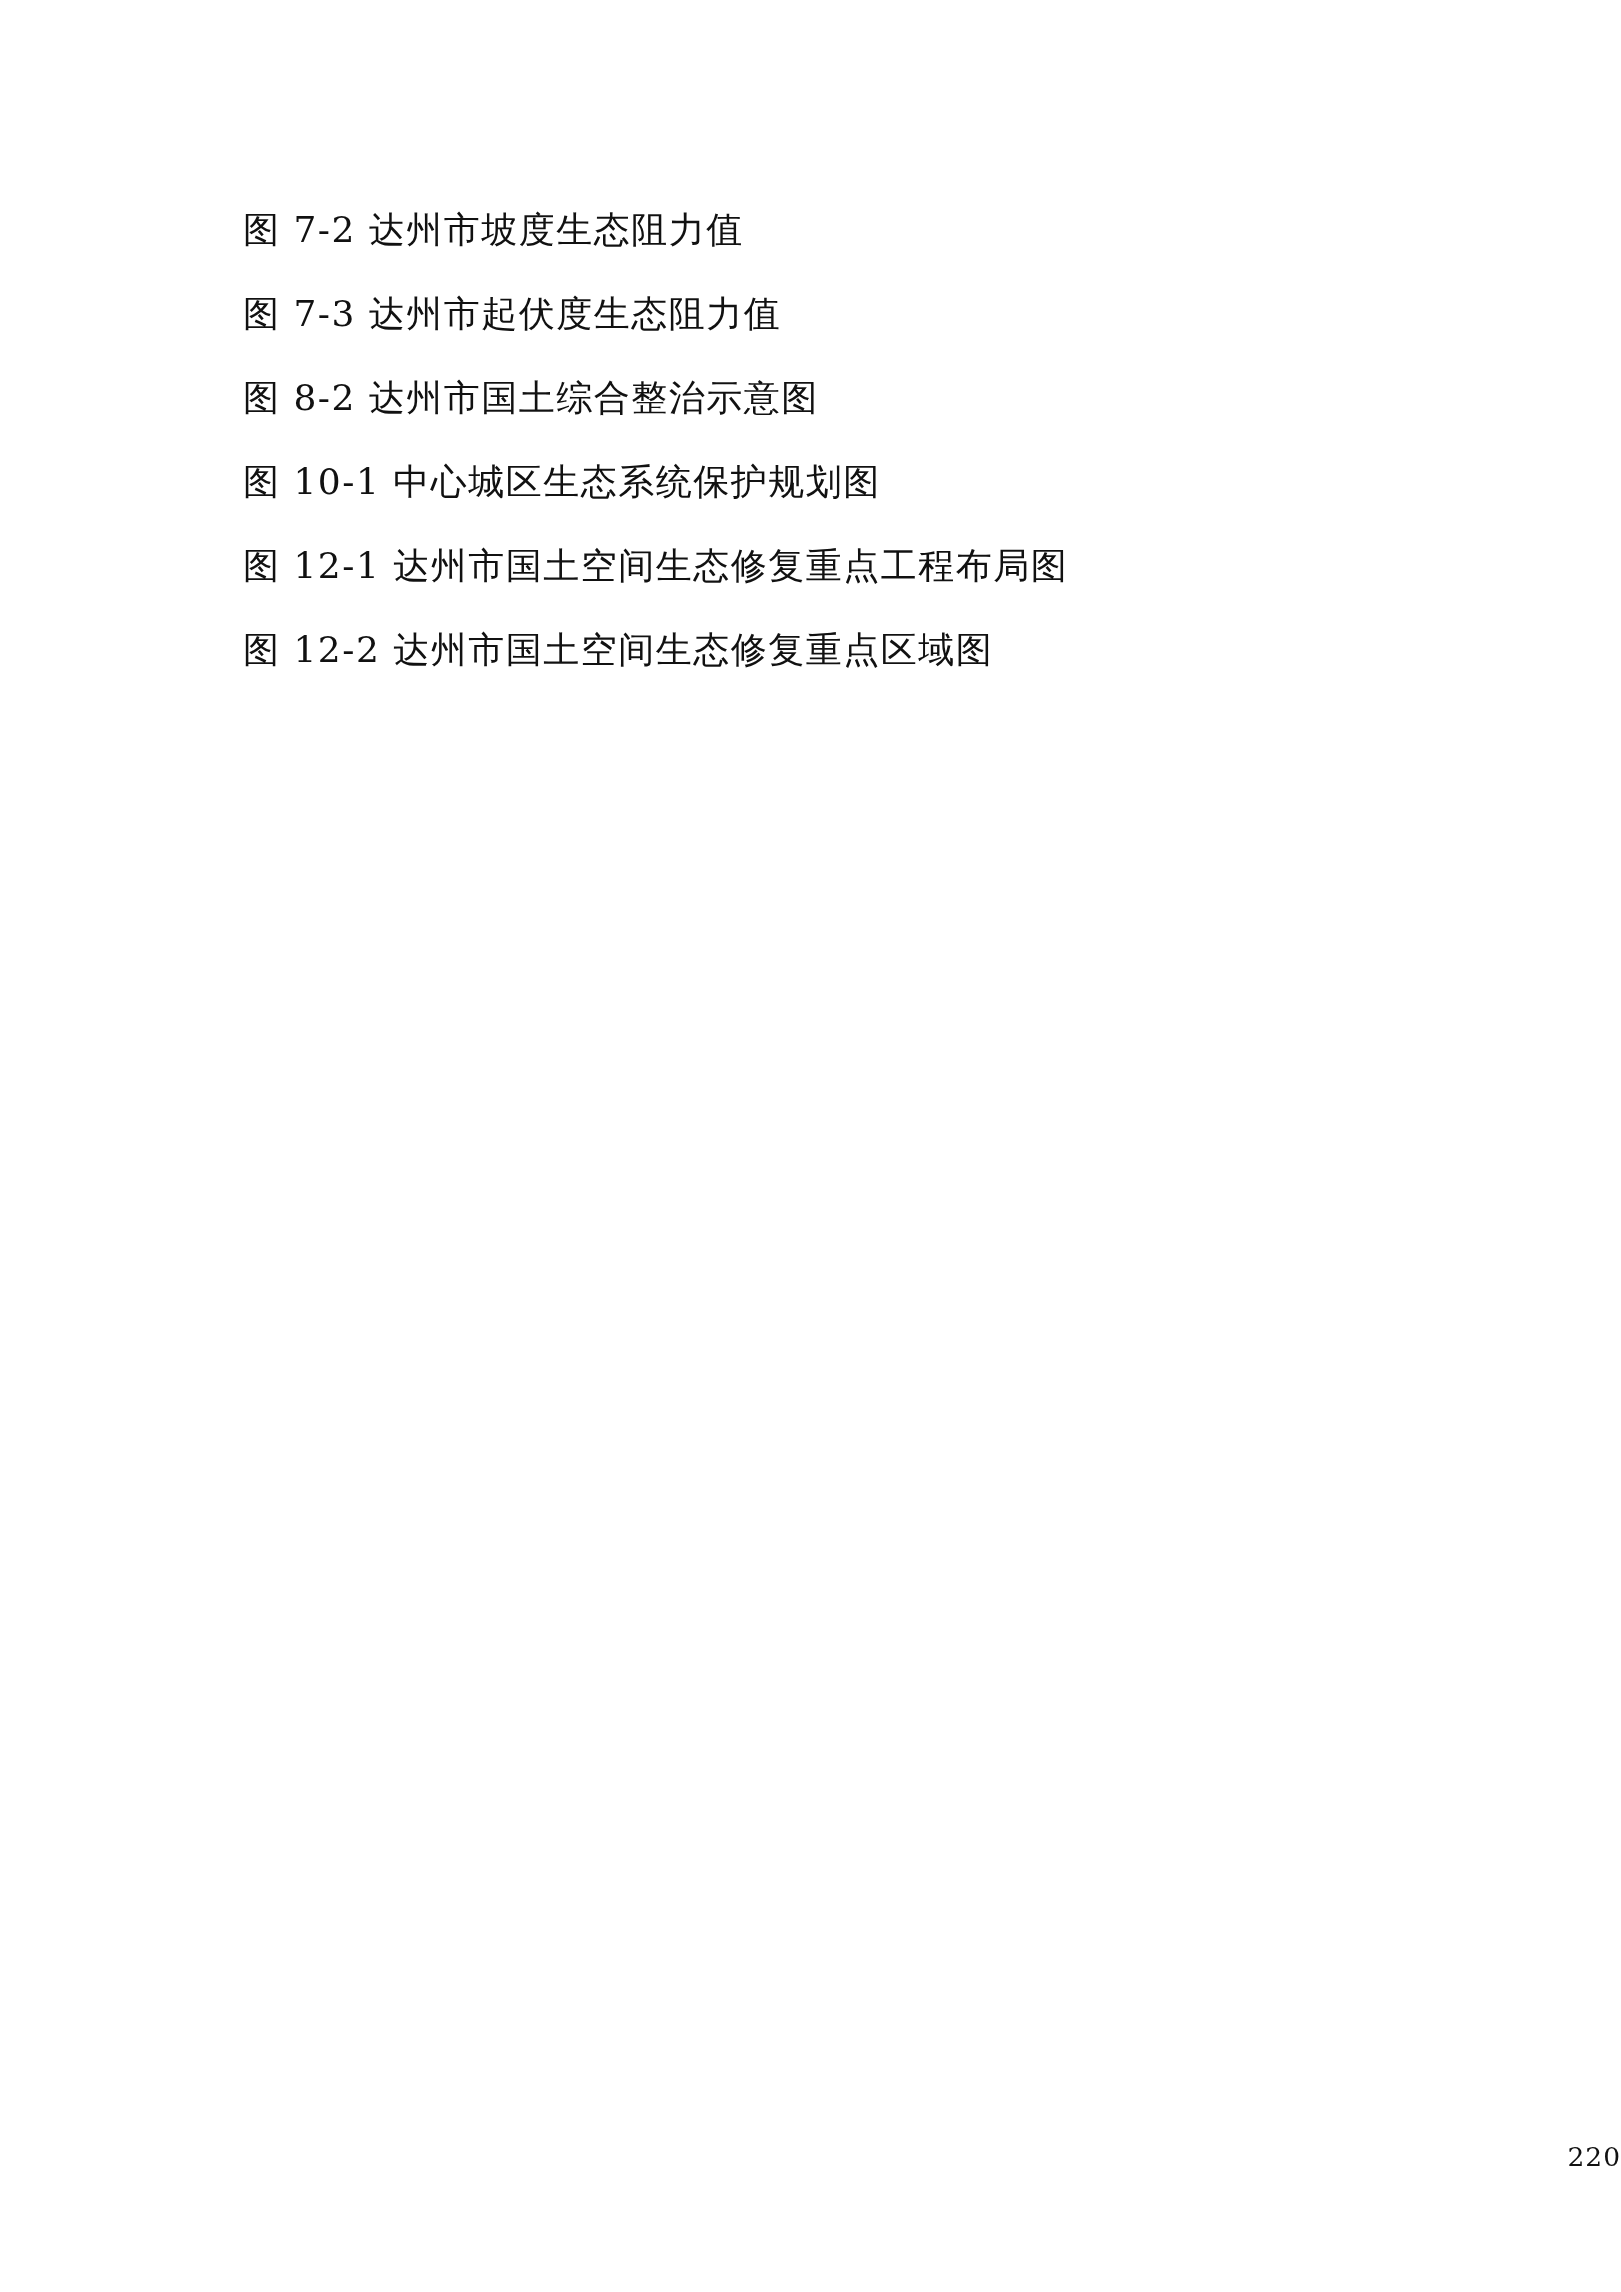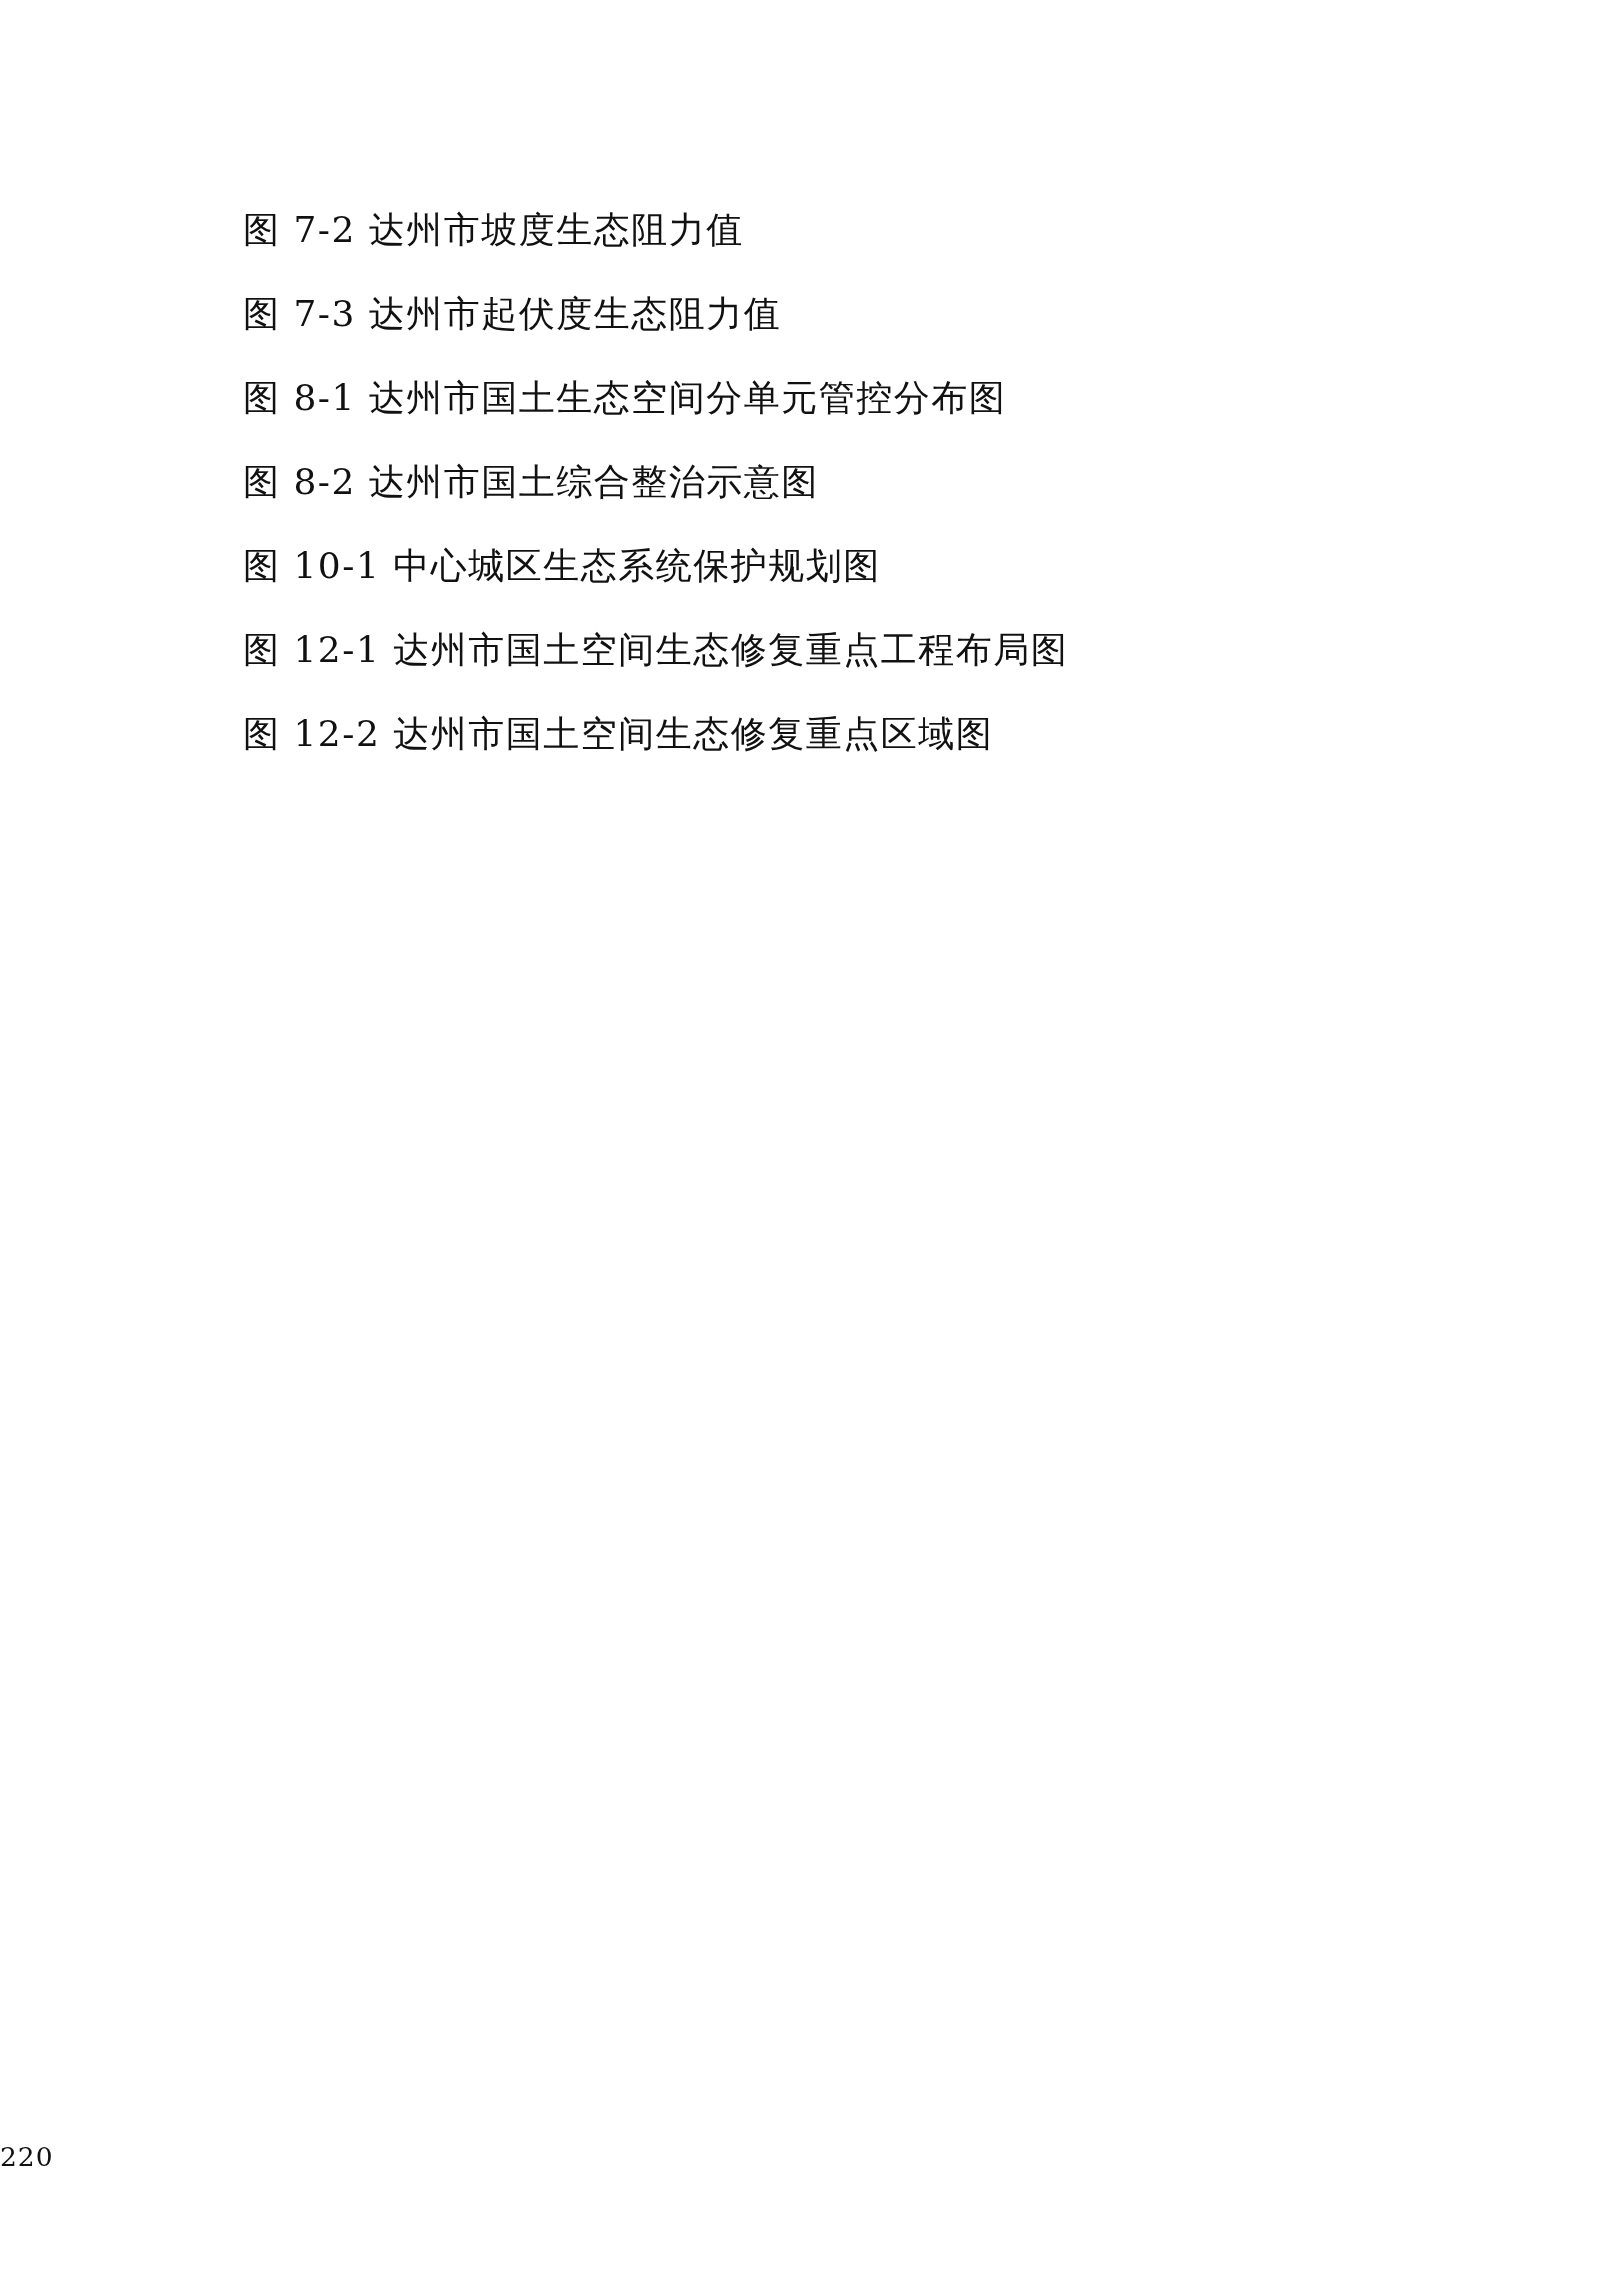--- a/index.html
+++ b/index.html
@@ -32,36 +32,35 @@
     letter-spacing: 1.5px;
     white-space: nowrap;
     color: #111111;
     font-family: "DejaVu Serif", "Liberation Serif", serif;
   }
   .page-number {
     position: absolute;
     left: 0;
     right: 0;
     top: 2135px;
-    text-align: left;
+    text-align: right;
     font-size: 26.5px;
     font-family: "DejaVu Serif", "Liberation Serif", serif;
     color: #111111;
     letter-spacing: 1px;
   }
 </style>
 </head>
 <body>
 
 <div class="page">
 
   <div class="content">
     <div class="figure-line">图 7-2  达州市坡度生态阻力值</div>
     <div class="figure-line">图 7-3  达州市起伏度生态阻力值</div>
-    <div class="figure-line">图 8-1  达州市国土生态空间分单元管控分布图</div>
     <div class="figure-line">图 8-2  达州市国土综合整治示意图</div>
     <div class="figure-line">图 10-1  中心城区生态系统保护规划图</div>
     <div class="figure-line">图 12-1  达州市国土空间生态修复重点工程布局图</div>
     <div class="figure-line">图 12-2  达州市国土空间生态修复重点区域图</div>
   </div>
 
   <div class="page-number">220</div>
 
 </div>
 

